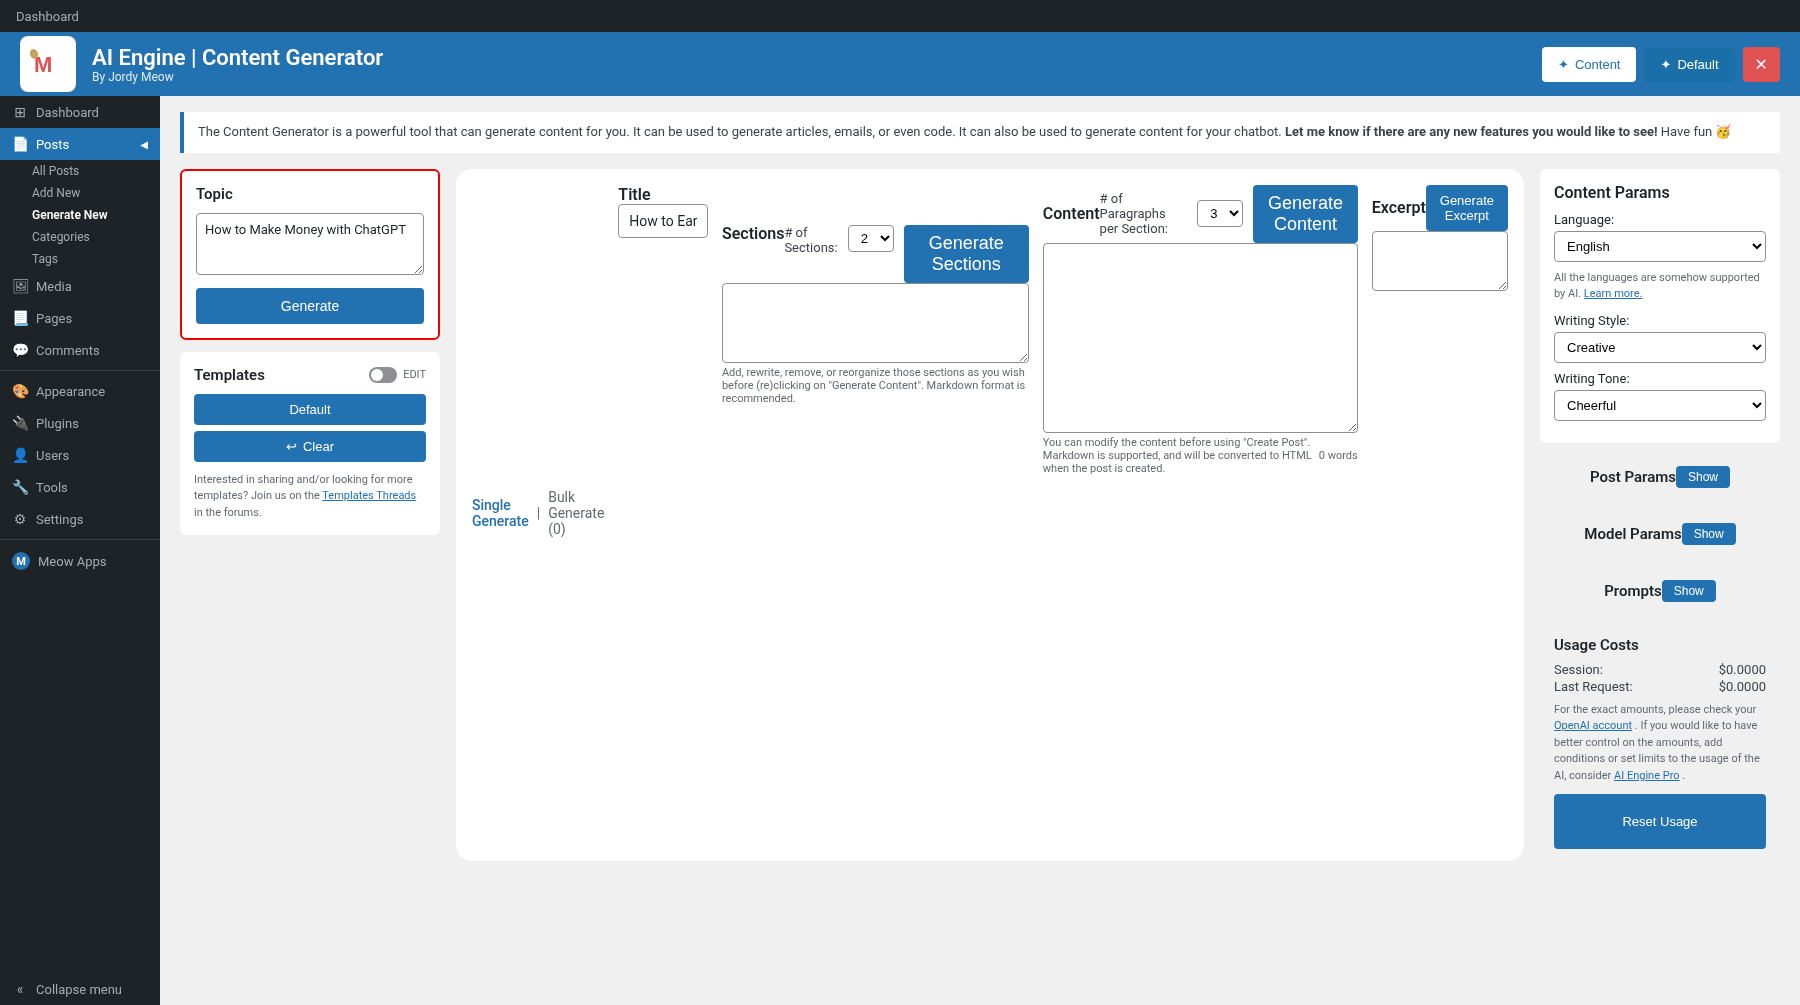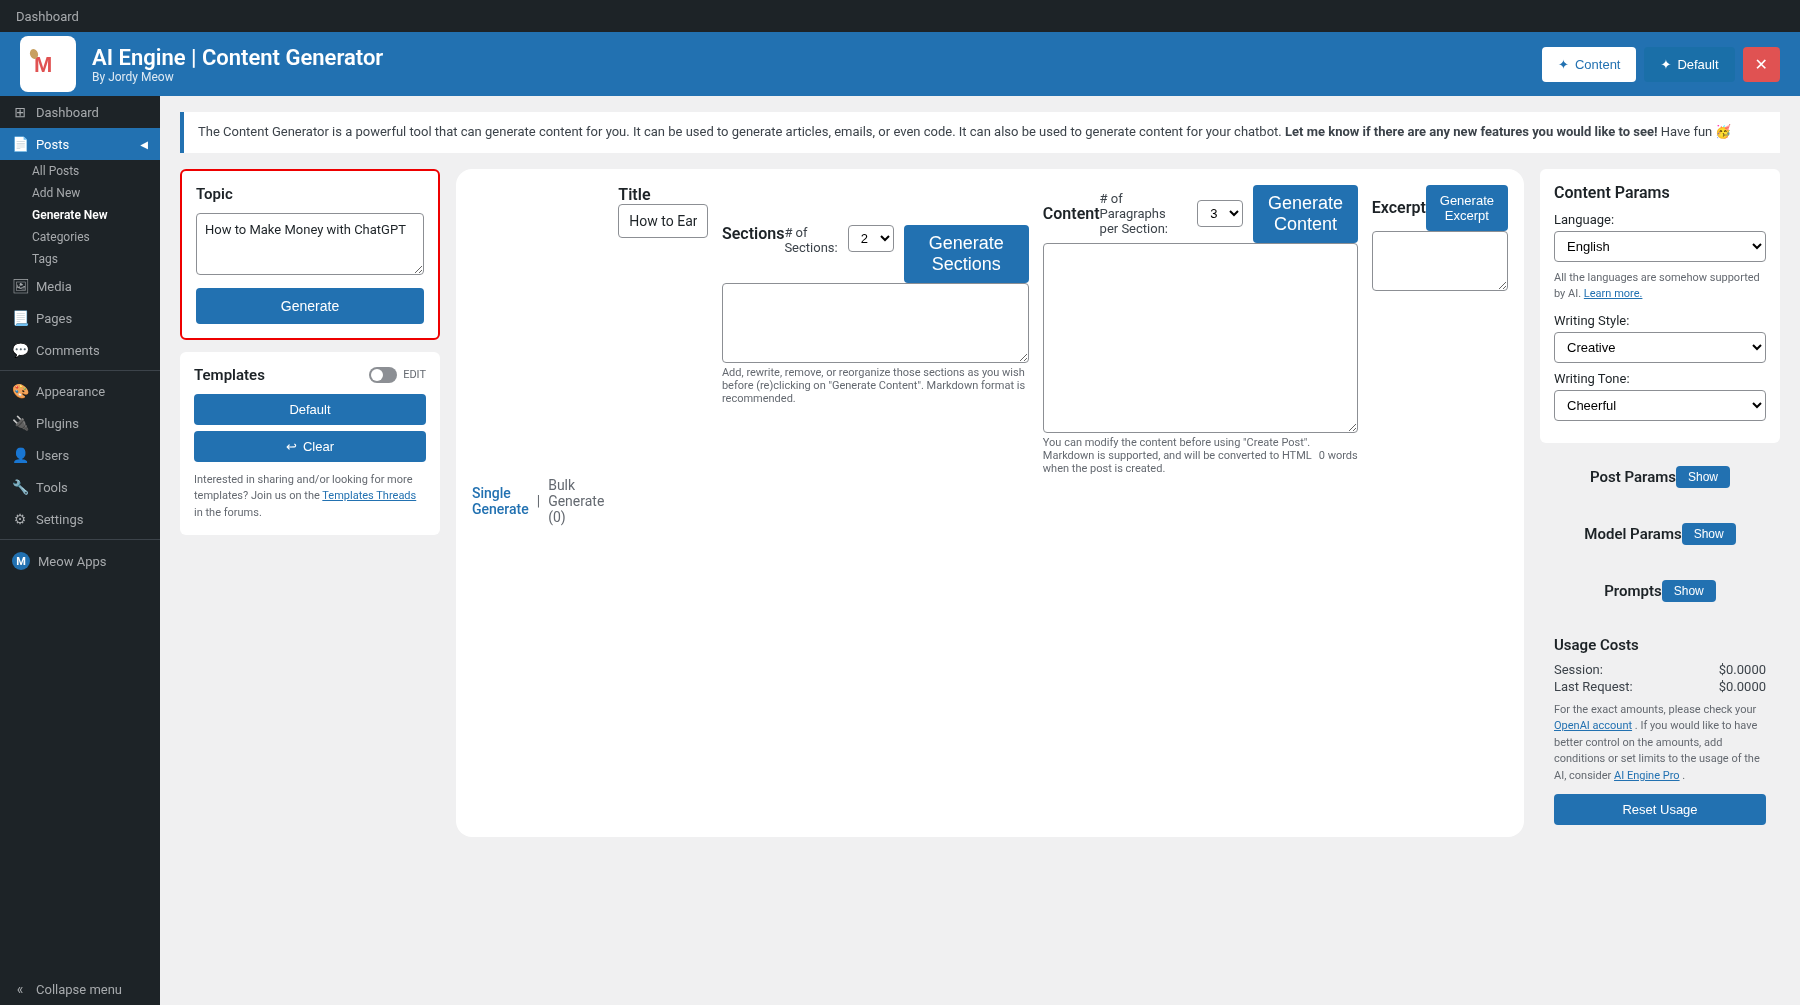--- a/index.html
+++ b/index.html
@@ -296,21 +296,21 @@
     .usage-title { font-size: 15px; font-weight: 600; color: #1d2327; margin-bottom: 8px; }
     .usage-row { display: flex; justify-content: space-between; font-size: 13px; color: #3c434a; margin-bottom: 2px; }
     .usage-hint { font-size: 11px; color: #646970; margin-top: 8px; line-height: 1.5; }
     .usage-hint a { color: #2271b1; }
     .btn-reset {
       width: 100%;
       background: #2271b1;
       color: #fff;
       border: none;
       border-radius: 4px;
-      padding: 8px;
+      padding: 20px;
       font-size: 13px;
       cursor: pointer;
       margin-top: 10px;
     }
 
     
     .wp-admin-bar {
       background: #1d2327;
       height: 32px;
       display: flex;

